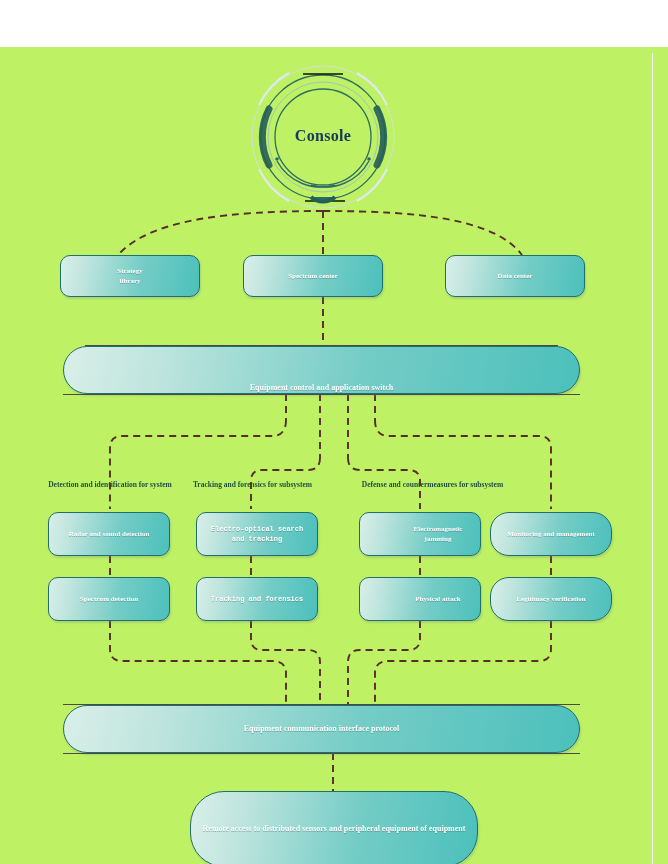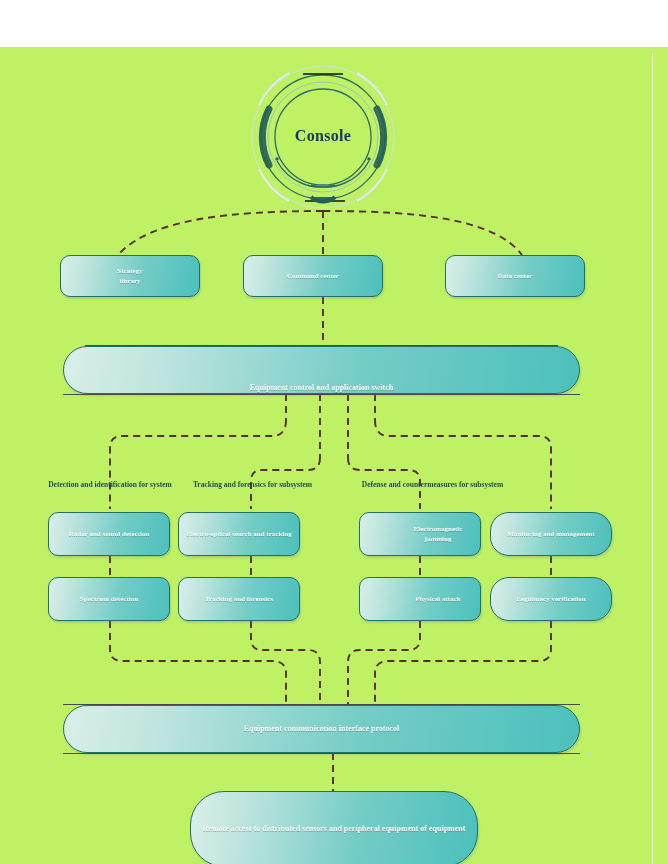--- a/index.html
+++ b/index.html
@@ -46,21 +46,21 @@
   .colhead{position:absolute;text-align:center;font-size:7.5px;font-weight:bold;
            color:#1f4f47;line-height:11px;}
   #h-detect{left:35px;top:432px;width:150px;}
   #h-track{left:180px;top:432px;width:145px;}
   #h-defense{left:355px;top:432px;width:155px;}
   #h-access{left:505px;top:432px;width:105px;}
 
   
   .sub{width:122px;height:44px;}
   .row1{top:465px;} .row2{top:530px;}
-  .c1{left:48px;} .c2{left:178px;} .c3{left:359px;padding-left:36px;} .c4{left:490px;border-radius:19px;}
+  .c1{left:48px;} .c2{left:196px;font-family:Liberation Mono, monospace;} .c3{left:359px;padding-left:36px;} .c4{left:490px;border-radius:19px;}
   .sub .t{font-size:7px;}
 
   .bar .t{font-size:8px;}
   #n-remote .t{font-size:8px;}
 </style>
 </head>
 <body>
 
 <div id="page">
 
@@ -128,21 +128,21 @@
         <path d="M68 132 A18 18 0 0 0 92 132" stroke="#245e58" stroke-width="4" fill="#2e6b66"></path>
       </g>
     </svg>
     <div id="console-label">Console</div>
   </div>
 
   <div class="node tier1" id="n-strategy">
     <div class="t">Strategy<br>library</div>
   </div>
   <div class="node tier1" id="n-command">
-    <div class="t">Command center</div>
+    <div class="t">Spectrum center</div>
   </div>
   <div class="node tier1" id="n-datacenter">
     <div class="t">Data center</div>
   </div>
 
   <div class="rule" style="left:85px;top:298px;width:473px;"></div>
   <div class="node bar" id="n-switch">
     <div class="t">Equipment control and application switch</div>
   </div>
   <div class="rule" style="left:63px;top:347px;width:517px;"></div>

